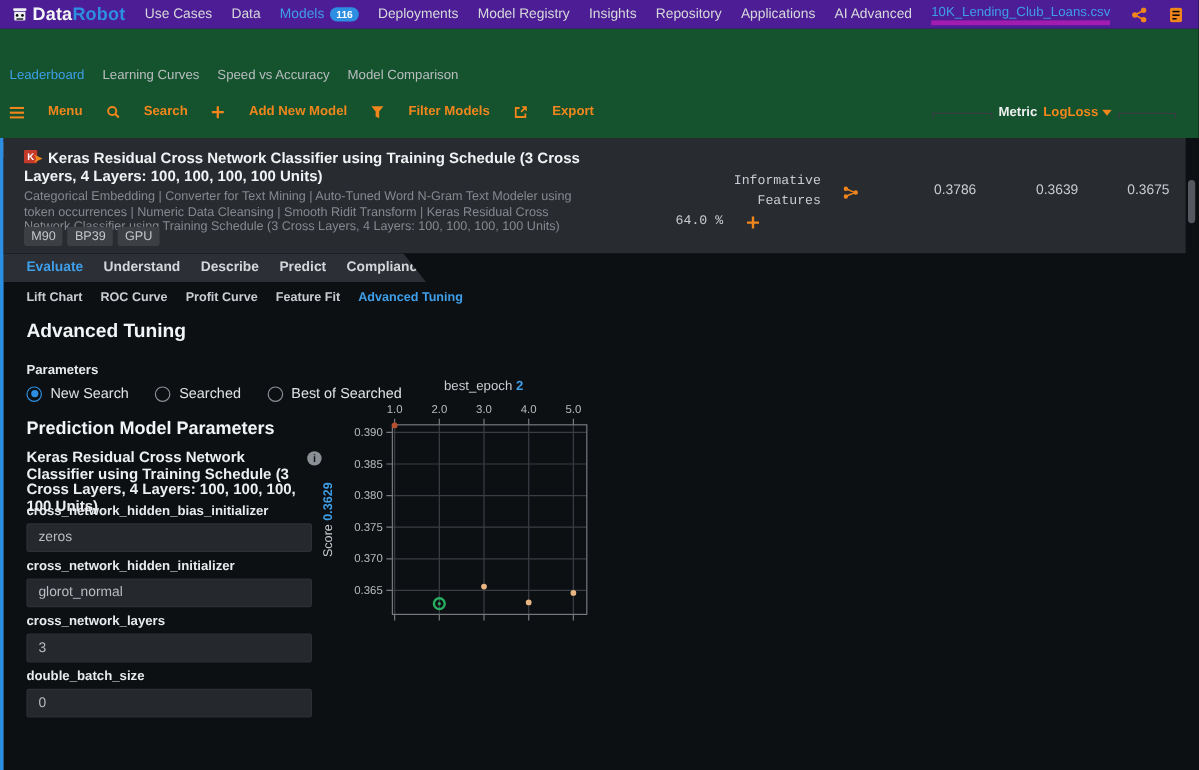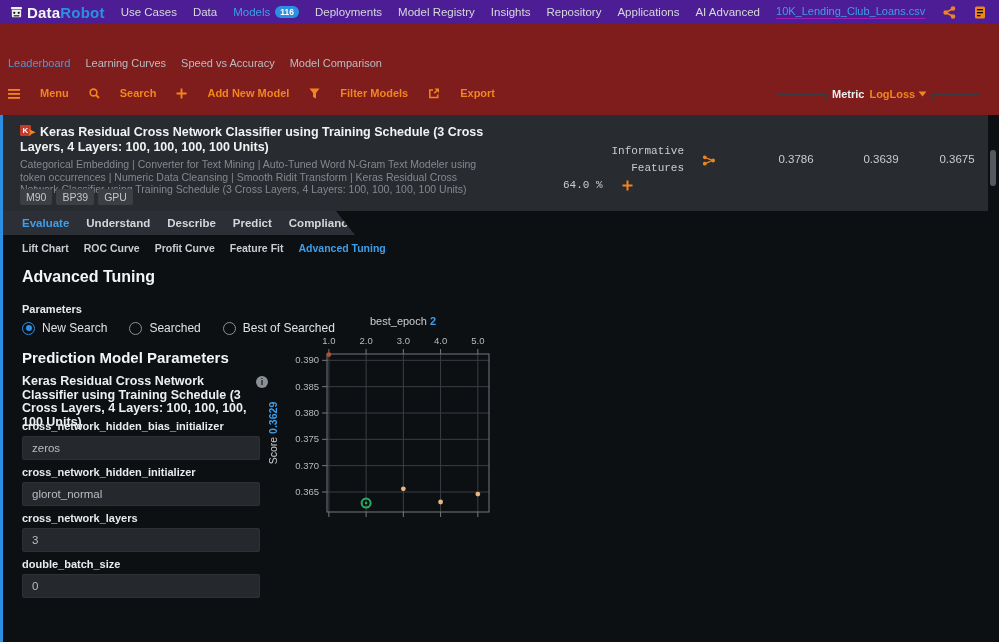--- a/index.html
+++ b/index.html
@@ -12,26 +12,26 @@
   .topnav { left:0; top:0; width:999px; height:24px; background:#4c1d95;
             display:flex; align-items:center; padding:0 10px; gap:16px; }
   .brand { display:flex; align-items:center; gap:4px; font-weight:bold; font-size:15px; letter-spacing:.2px; }
   .brand .b-data { color:#f2f4f5; }
   .brand .b-robot { color:#2d8fe2; }
   .nav-item { color:#d6d9db; font-size:11.5px; cursor:pointer; display:flex; align-items:center; gap:5px; white-space:nowrap; }
   .nav-item.active { color:#3f9ee8; }
   .nav-badge { background:#2d8fe2; color:#fff; font-size:8.5px; font-weight:bold;
                border-radius:8px; padding:1px 5px; line-height:10px; }
   .topnav-right { margin-left:auto; display:flex; align-items:center; gap:18px; }
-  .project-link { color:#3f9ee8; font-size:11px; border-bottom:1px solid #a21caf; padding-bottom:1px; cursor:pointer; }
+  .project-link { color:#3f9ee8; font-size:11px; border-bottom:4px solid #a21caf; padding-bottom:1px; cursor:pointer; }
   .oicon { width:13px; height:13px; display:inline-block; cursor:pointer; }
   .oicon svg { display:block; }
 
   
-  .band { left:0; top:24px; width:999px; height:91px; background:#7f1d1d; }
+  .band { left:0; top:24px; width:999px; height:91px; background:#14532d; }
   .secnav { left:8px; top:33px; display:flex; gap:15px; position:absolute; }
   .secnav span { font-size:11px; color:#b9bdc0; cursor:pointer; }
   .secnav span.active { color:#3f9ee8; }
 
   .toolbar { left:8px; top:63px; display:flex; gap:20px; align-items:center; position:absolute; }
   .tool { color:#f1861d; font-size:11px; font-weight:bold; display:flex; align-items:flex-end; gap:20px; cursor:pointer; white-space:nowrap; }
 
   .metric { position:absolute; top:64px; left:832px; font-size:11px; color:#eceeef; font-weight:bold; display:flex; gap:5px; align-items:center; }
   .metric .mval { color:#f1861d; cursor:pointer; display:flex; align-items:center; gap:3px; }
   .bracket { position:absolute; top:70px; height:5px; border-top:1px solid #3a3e44;

